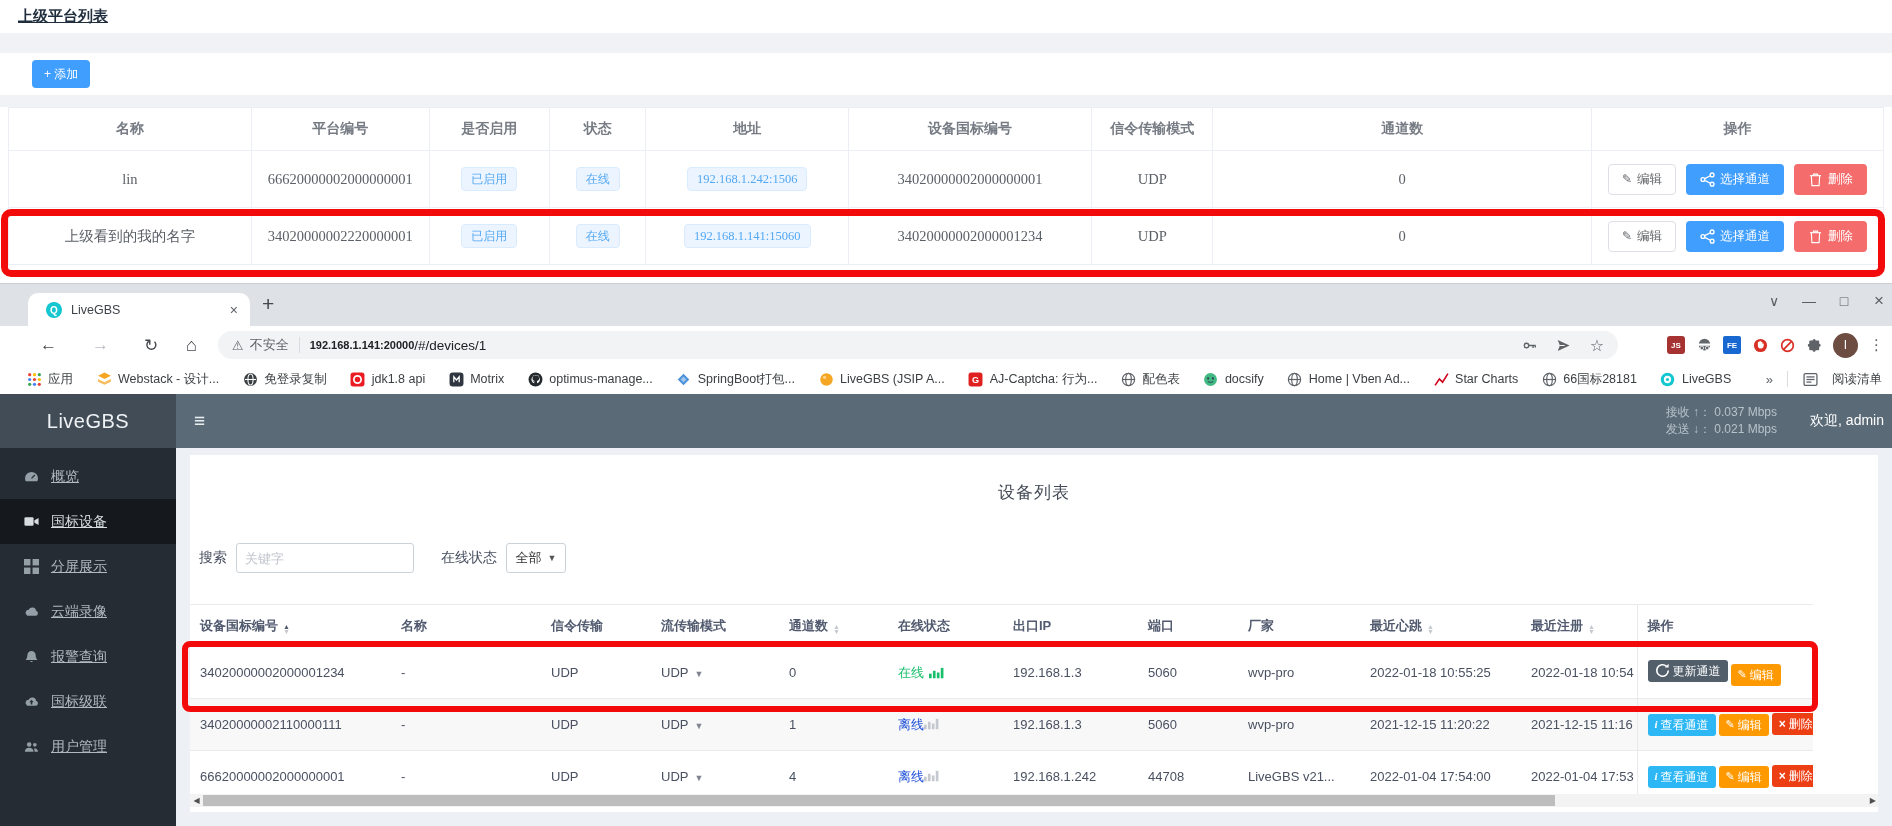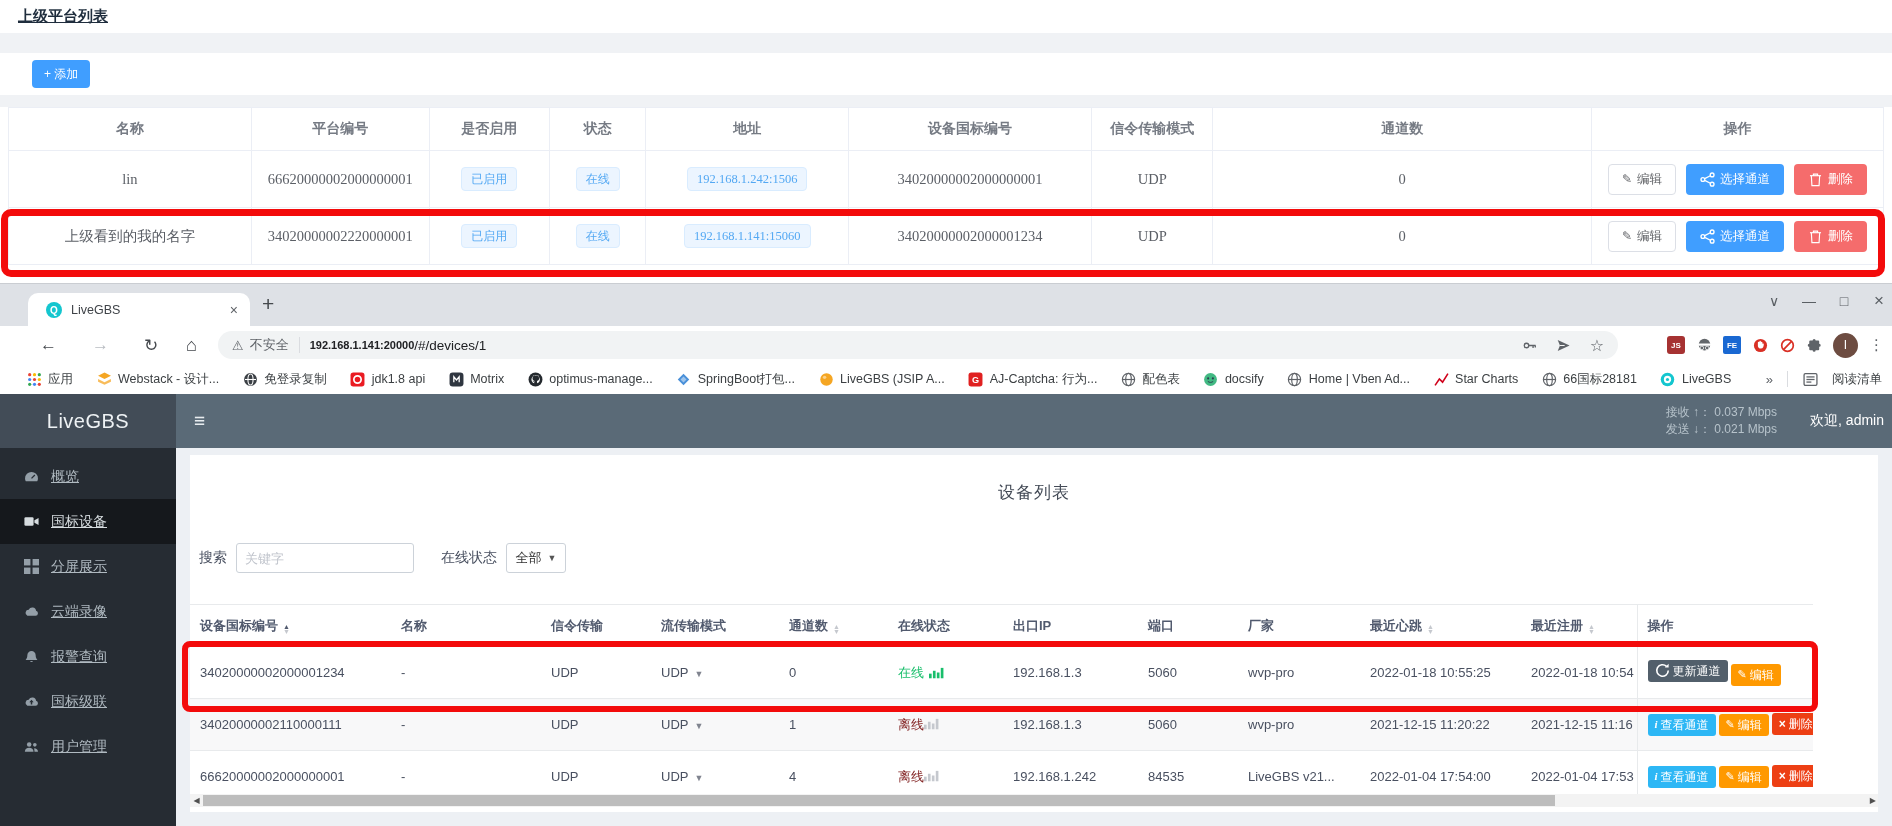--- a/index.html
+++ b/index.html
@@ -105,21 +105,21 @@
     font-size:13px;color:#515a6e;font-weight:bold;text-align:left;padding-left:10px;white-space:nowrap;overflow:hidden;}
   #dev-table td{height:49px;border-bottom:1px solid #e8eaec;font-size:13px;color:#495060;
     text-align:left;padding-left:10px;white-space:nowrap;overflow:hidden;}
   #dev-table tr.stripe td{background:#f8f8f9;}
   #dev-table td.action-col,#dev-table th.action-col{border-left:1px solid #e8eaec;background:#fff;}
   .sort{display:inline-flex;flex-direction:column;margin-left:5px;vertical-align:1px;line-height:5px;font-size:7px;}
   .sort .up{color:#c5c8ce;} .sort .dn{color:#c5c8ce;}
   .sort.asc .up{color:#515a6e;}
   .caret-sm{font-size:9px;color:#80848f;margin-left:6px;}
   .online{color:#19be6b;display:inline-flex;align-items:center;gap:5px;}
-  .offline{color:#7f1d1d;display:inline-flex;align-items:flex-start;}
+  .offline{color:#1d4ed8;display:inline-flex;align-items:flex-start;}
   .online svg{fill:#19be6b;} .offline svg{fill:#c5c8ce;}
   .dev-btn{display:inline-flex;align-items:center;gap:3px;height:22px;padding:0 7px;border-radius:3px;
     font-size:12px;color:#fff;border:none;margin-right:3px;line-height:1;}
   .dev-btn i{font-style:italic;font-family:"Liberation Serif",serif;font-weight:bold;font-size:11px;}
   .dev-btn.dark{background:#525f6b;} .dev-btn.info{background:#2db7f5;}
   .dev-btn.warn{background:#ff9900;} .dev-btn.err{background:#ed3f14;}
   .hscroll{position:absolute;left:0;top:339px;width:1688px;height:13px;background:#f3f3f3;display:flex;align-items:center;}
   .hs-arrow{width:13px;text-align:center;font-size:8px;color:#505050;}
   .hs-thumb{position:absolute;left:13px;top:1px;width:1352px;height:11px;background:#bdbdbd;}
   .hs-right{position:absolute;right:2px;font-size:8px;color:#505050;}
@@ -722,21 +722,21 @@
                     <td><span class="offline">
                         <span>离线</span>
                         <svg width="15" height="15" viewBox="0 0 13 11" class="bars" xmlns="http://www.w3.org/2000/svg">
                           <rect x="0" y="6.5" width="2.3" height="4"></rect>
                           <rect x="3.4" y="4" width="2.3" height="6.5"></rect>
                           <rect x="6.8" y="5.5" width="2.3" height="5"></rect>
                           <rect x="10.2" y="1.5" width="2.3" height="9"></rect>
                         </svg>
                       </span></td>
                     <td>192.168.1.242</td>
-                    <td>84535</td>
+                    <td>44708</td>
                     <td>LiveGBS v21...</td>
                     <td>2022-01-04 17:54:00</td>
                     <td>2022-01-04 17:53</td>
                     <td class="action-col"><button class="dev-btn info">
                         <i>i</i>
                         <span>查看通道</span>
                       </button><button class="dev-btn warn">
                         <span style="font-size:11px">✎</span>
                         <span>编辑</span>
                       </button><button class="dev-btn err">

